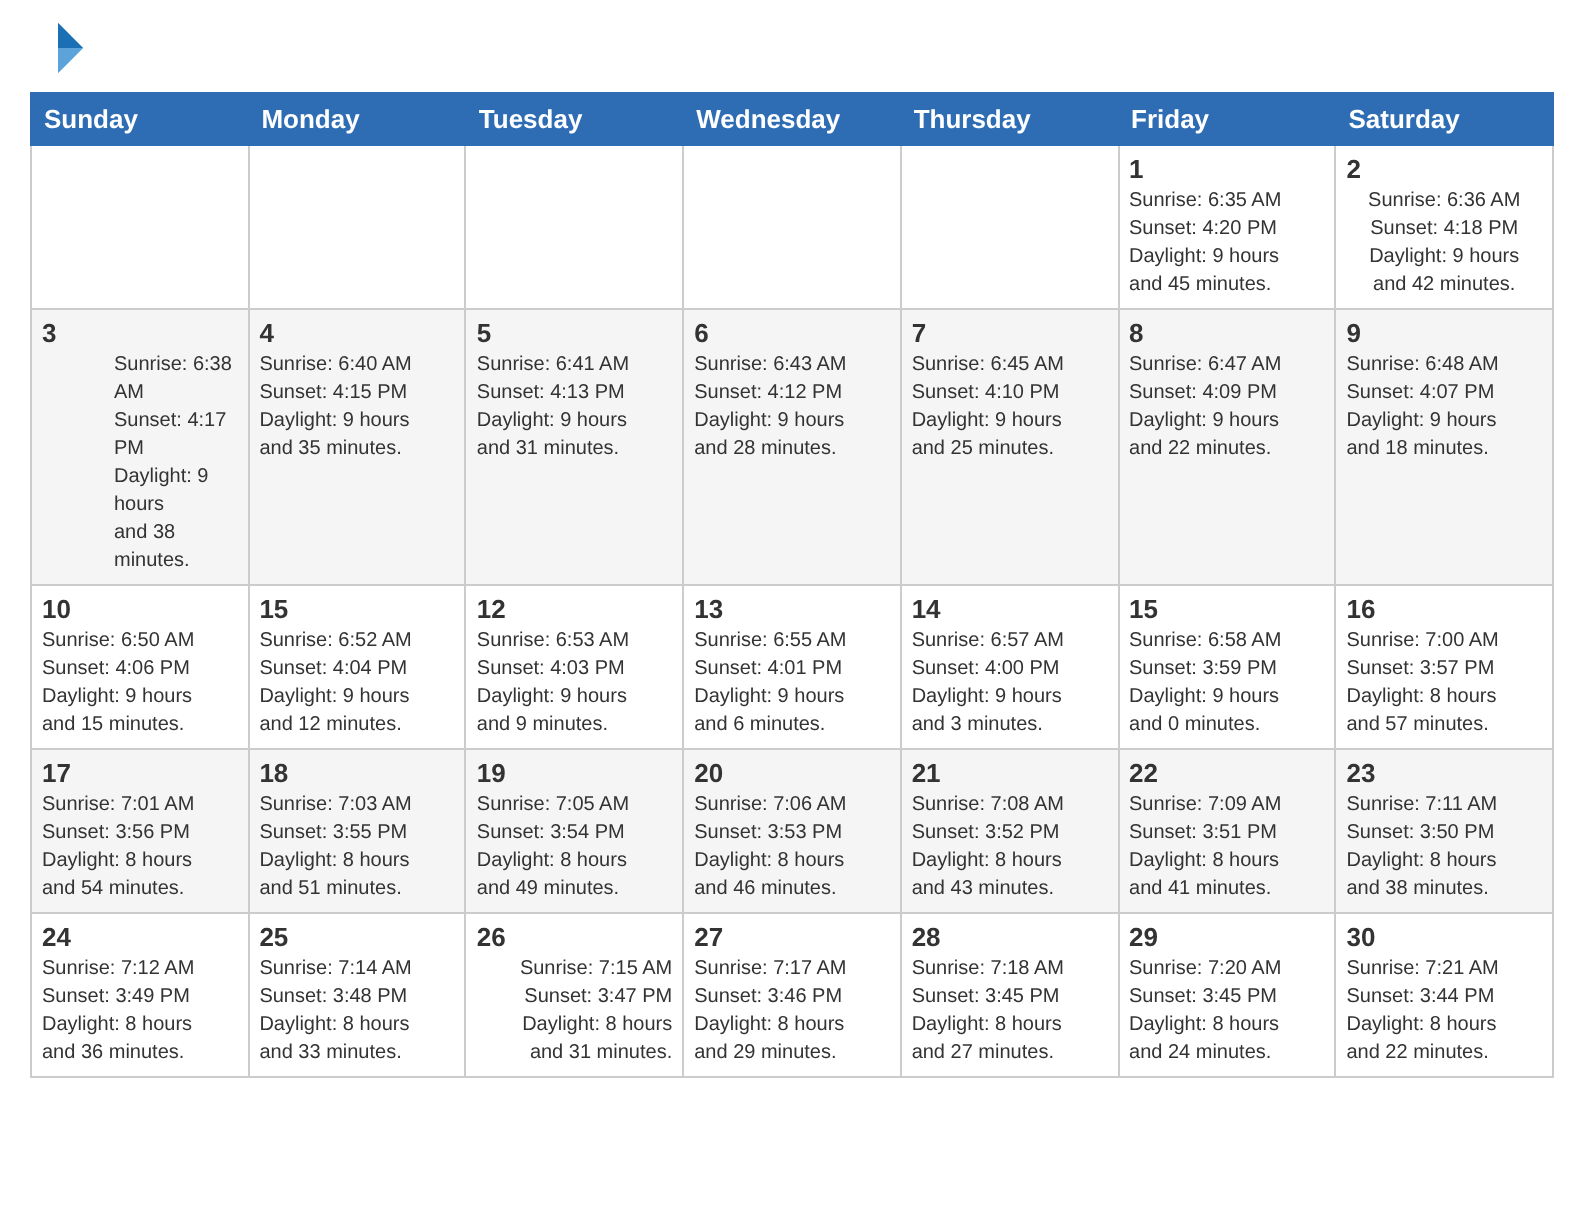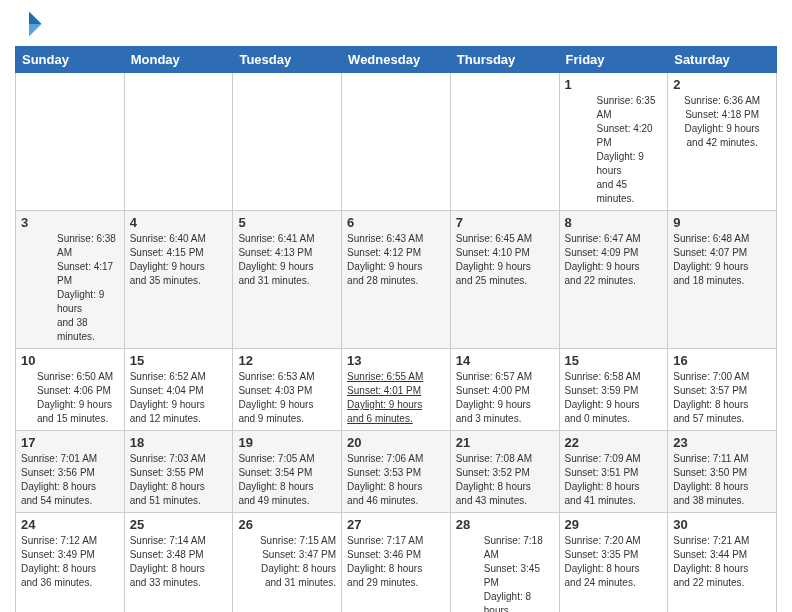--- a/index.html
+++ b/index.html
@@ -134,21 +134,21 @@
     </thead>
     <tbody id="calendar-body">
     <tr>
           <td class="empty-cell"></td>
           <td class="empty-cell"></td>
           <td class="empty-cell"></td>
           <td class="empty-cell"></td>
           <td class="empty-cell"></td>
           <td>
             <span class="day-num">1</span>
-            <div class="day-info" style="white-space: pre-line; margin-left: 32px;">Sunrise: 6:35 AM
+            <div class="day-info" style="white-space: pre-line;">Sunrise: 6:35 AM
 Sunset: 4:20 PM
 Daylight: 9 hours
 and 45 minutes.</div>
           </td>
           <td>
             <span class="day-num">2</span>
             <div class="day-info" style="white-space: pre-line; text-align: center;">Sunrise: 6:36 AM
 Sunset: 4:18 PM
 Daylight: 9 hours
 and 42 minutes.</div>
@@ -201,42 +201,42 @@
             <span class="day-num">9</span>
             <div class="day-info" style="white-space: pre-line;">Sunrise: 6:48 AM
 Sunset: 4:07 PM
 Daylight: 9 hours
 and 18 minutes.</div>
           </td>
         </tr>
         <tr>
           <td>
             <span class="day-num">10</span>
-            <div class="day-info" style="white-space: pre-line; margin-left: 16px;">Sunrise: 6:50 AM
+            <div class="day-info" style="white-space: pre-line;">Sunrise: 6:50 AM
 Sunset: 4:06 PM
 Daylight: 9 hours
 and 15 minutes.</div>
           </td>
           <td>
             <span class="day-num">15</span>
             <div class="day-info" style="white-space: pre-line;">Sunrise: 6:52 AM
 Sunset: 4:04 PM
 Daylight: 9 hours
 and 12 minutes.</div>
           </td>
           <td>
             <span class="day-num">12</span>
             <div class="day-info" style="white-space: pre-line;">Sunrise: 6:53 AM
 Sunset: 4:03 PM
 Daylight: 9 hours
 and 9 minutes.</div>
           </td>
           <td>
             <span class="day-num">13</span>
-            <div class="day-info" style="white-space: pre-line; text-decoration: underline;">Sunrise: 6:55 AM
+            <div class="day-info" style="white-space: pre-line;">Sunrise: 6:55 AM
 Sunset: 4:01 PM
 Daylight: 9 hours
 and 6 minutes.</div>
           </td>
           <td>
             <span class="day-num">14</span>
             <div class="day-info" style="white-space: pre-line;">Sunrise: 6:57 AM
 Sunset: 4:00 PM
 Daylight: 9 hours
 and 3 minutes.</div>
@@ -331,29 +331,29 @@
           </td>
           <td>
             <span class="day-num">27</span>
             <div class="day-info" style="white-space: pre-line;">Sunrise: 7:17 AM
 Sunset: 3:46 PM
 Daylight: 8 hours
 and 29 minutes.</div>
           </td>
           <td>
             <span class="day-num">28</span>
-            <div class="day-info" style="white-space: pre-line; margin-left: 28px;">Sunrise: 7:18 AM
+            <div class="day-info" style="white-space: pre-line;">Sunrise: 7:18 AM
 Sunset: 3:45 PM
 Daylight: 8 hours
 and 27 minutes.</div>
           </td>
           <td>
             <span class="day-num">29</span>
             <div class="day-info" style="white-space: pre-line;">Sunrise: 7:20 AM
-Sunset: 3:35 PM
+Sunset: 3:45 PM
 Daylight: 8 hours
 and 24 minutes.</div>
           </td>
           <td>
             <span class="day-num">30</span>
             <div class="day-info" style="white-space: pre-line;">Sunrise: 7:21 AM
 Sunset: 3:44 PM
 Daylight: 8 hours
 and 22 minutes.</div>
           </td>

